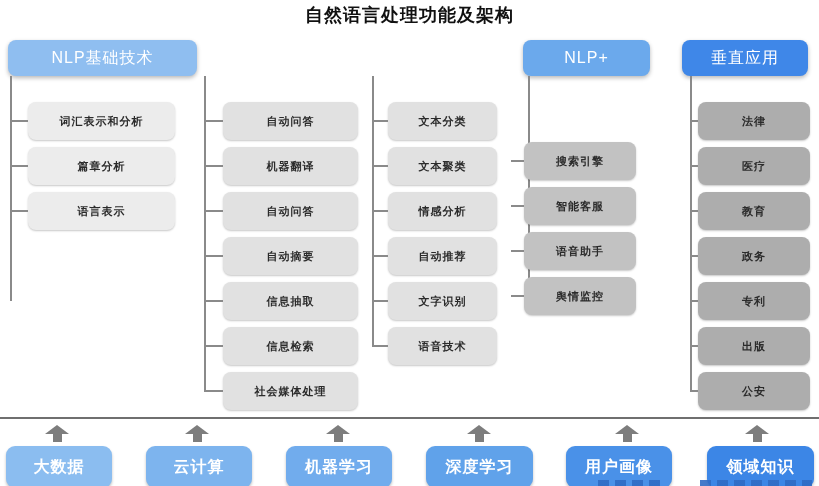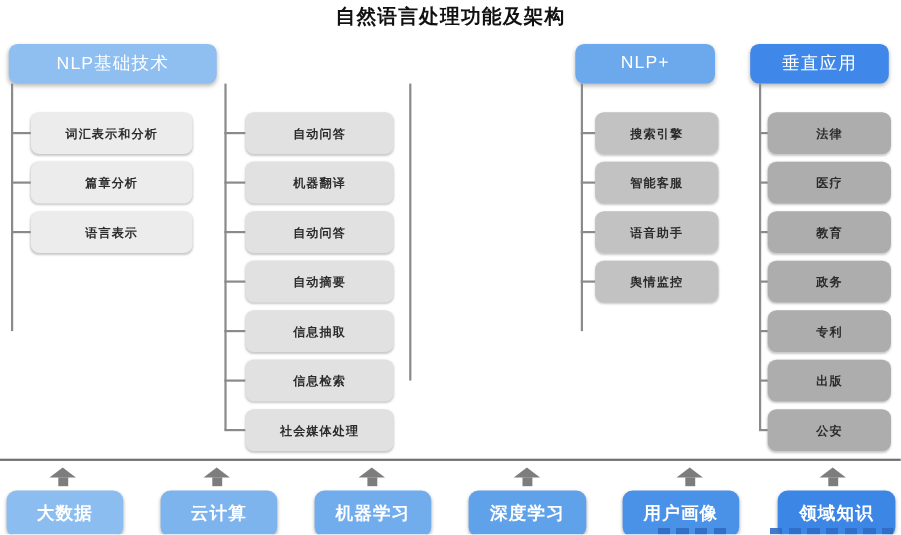--- a/index.html
+++ b/index.html
@@ -27,21 +27,21 @@
   .vl1{left:10px; height:225px;}
   .vl2{left:204px;height:315px;}
   .vl3{left:372px;height:270px;}
   .vl4{left:528px;height:225px;}
   .vl5{left:690px;height:315px;}
   
   .col{position:absolute;top:102px;}
   .colA{left:28px; width:147px;--stub:18px;--node-bg:var(--item-col1,#ECECEC);}
   .colB{left:223px;width:135px;--stub:19px;--node-bg:var(--item-col2,#E1E1E1);}
   .colC{left:388px;width:109px;--stub:16px;--node-bg:var(--item-col2,#E1E1E1);}
-  .colD{left:541px;width:112px;--stub:13px;--node-bg:var(--item-col3,#C2C2C2);}
+  .colD{left:524px;width:112px;margin-top:40px;--stub:13px;--node-bg:var(--item-col3,#C2C2C2);}
   .colE{left:698px;width:112px;--stub:8px; --node-bg:var(--item-col4,#ADADAD);}
   .node{
     position:relative;height:38px;margin-bottom:7px;border-radius:8px;
     background:var(--node-bg);box-shadow:0 1px 2px rgba(0,0,0,.22);
     display:flex;align-items:center;justify-content:center;
     font-size:11px;font-weight:600;color:#2b2b2b;letter-spacing:1px;
   }
   .node::before{
     content:'';position:absolute;right:100%;top:50%;margin-top:-1px;
     width:var(--stub);height:2px;background:var(--connector,#8a8a8a);
@@ -103,20 +103,28 @@
   <div class="col colB">
     <div class="node">自动问答</div>
     <div class="node">机器翻译</div>
     <div class="node">自动问答</div>
     <div class="node">自动摘要</div>
     <div class="node">信息抽取</div>
     <div class="node">信息检索</div>
     <div class="node">社会媒体处理</div>
   </div>
 
+  <div class="col colC">
+    <div class="node">文本分类</div>
+    <div class="node">文本聚类</div>
+    <div class="node">情感分析</div>
+    <div class="node">自动推荐</div>
+    <div class="node">文字识别</div>
+    <div class="node">语音技术</div>
+  </div>
 
   <div class="col colD">
     <div class="node">搜索引擎</div>
     <div class="node">智能客服</div>
     <div class="node">语音助手</div>
     <div class="node">舆情监控</div>
   </div>
 
   <div class="col colE">
     <div class="node">法律</div>

